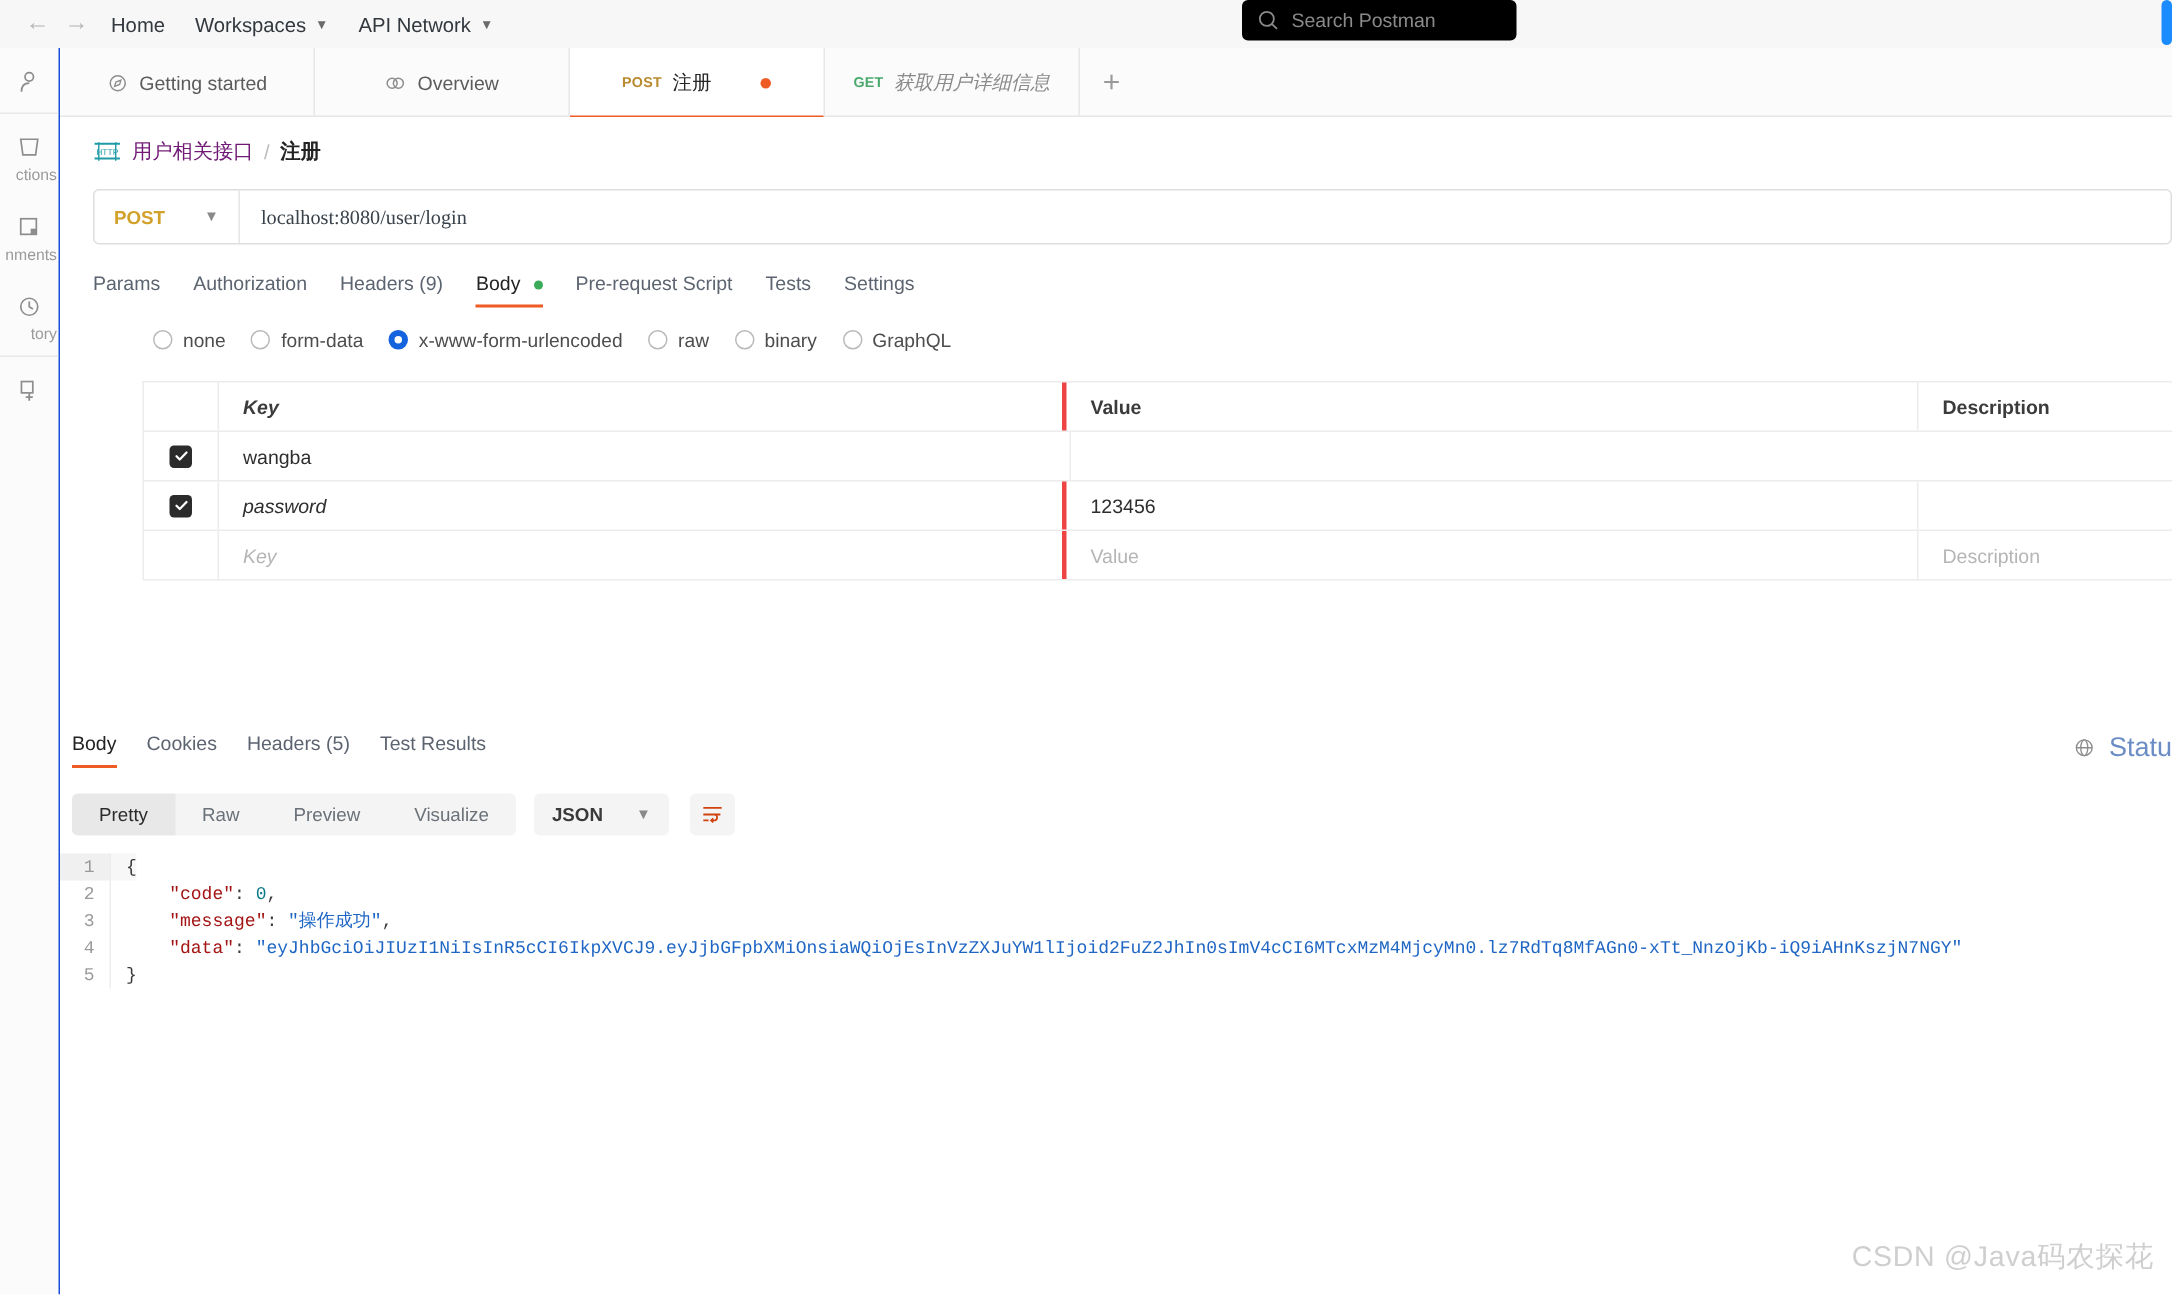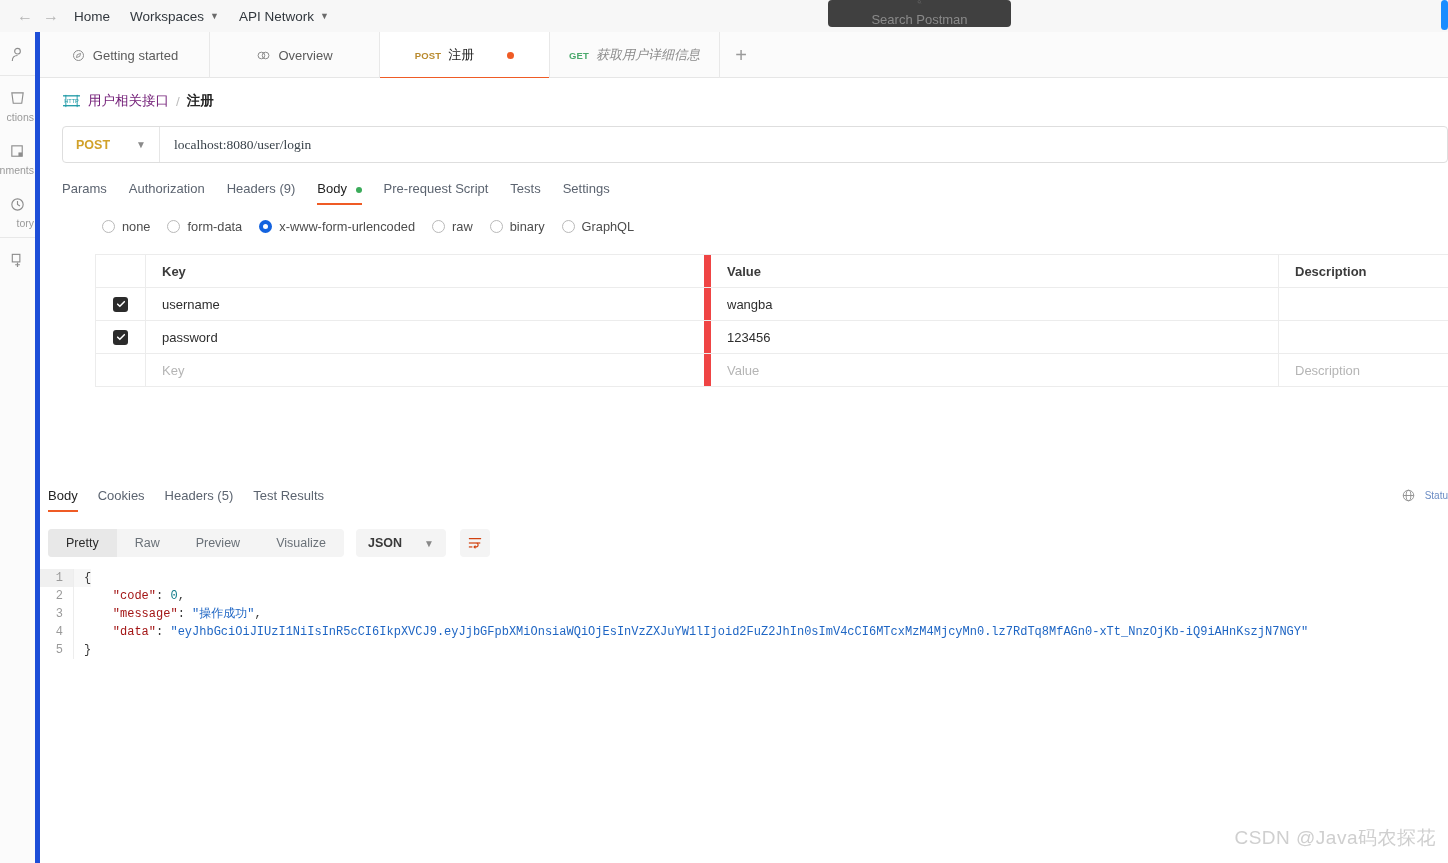--- a/index.html
+++ b/index.html
@@ -24,33 +24,33 @@
     color: #b5b5b5; font-size: 16px; line-height: 1;
   }
   .nav-arrow:first-child { margin-left: 12px; }
   .topbar-link {
     padding: 0 10px; height: 32px; display: flex; align-items: center;
     color: #32383e; font-size: 13.5px; white-space: nowrap;
   }
   .topbar-link .chev { margin-left: 6px; font-size: 9px; color: #6b6b6b; }
   .search-box {
     position: absolute; left: 828px; top: 0px; width: 183px; height: 27px;
-    background: #404040; border-radius: 4px;
-    display: flex; align-items: center; padding: 0 10px; gap: 8px; flex-direction: column;
+    background: #000000; border-radius: 4px;
+    display: flex; align-items: center; padding: 0 10px; gap: 8px;
   }
   .search-label { color: #8a8a8a; font-size: 13px; }
   .top-scrollbar {
     position: absolute; right: 0; top: 0; width: 7px; height: 30px;
     background: #1a8cff; border-radius: 4px;
   }
 
   
   .rail {
     position: absolute; top: 32px; left: 0; width: 40px; height: 831px;
-    background: #fbfbfb; border-right: 5px solid #1d4ed8;
+    background: #fbfbfb; border-right: 1px solid #1d4ed8;
     overflow: hidden;
   }
   .rail-item {
     position: relative; width: 100%;
     display: flex; flex-direction: column; align-items: center;
     padding-top: 14px; padding-bottom: 6px;
     color: #8d8d8d;
   }
   .rail-sep { height: 1px; background: #e8e8e8; margin: 2px 0 0 0; }
   .rail-label {
@@ -154,21 +154,21 @@
     margin: 20px 0 0 55px; width: 1393px;
     border-top: 1px solid #ececec; border-left: 1px solid #ececec;
   }
   .kvrow { display: flex; height: 33px; border-bottom: 1px solid #ececec; }
   .kvrow.head { font-weight: bold; color: #3b3b3b; }
   .c-chk {
     width: 50px; display: flex; align-items: center; justify-content: center;
     border-right: 1px solid #ececec;
   }
   .c-key { width: 565px; display: flex; align-items: center; padding-left: 16px;
-           border-right: 7px solid #ef4444; }
+           border-right: 3px solid #ef4444; font-style: italic; }
   .c-val { width: 568px; display: flex; align-items: center; padding-left: 16px;
            border-right: 1px solid #ececec; }
   .c-desc { flex: 1; display: flex; align-items: center; padding-left: 16px; }
   .chk {
     width: 15px; height: 15px; border-radius: 3px; background: #2b2b2b;
     display: flex; align-items: center; justify-content: center;
   }
   .ph { color: #b5b5b5; }
 
   
@@ -178,21 +178,21 @@
     padding-left: 8px; font-size: 13px;
   }
   .resptab { position: relative; color: #5c6470; padding-bottom: 9px; }
   .resptab.active { color: #232323; }
   .resptab.active::after {
     content: ""; position: absolute; left: 0; right: 0; bottom: 0;
     height: 2px; background: #ef5b25;
   }
   .status-right {
     position: absolute; right: 0px; top: 0px;
-    display: flex; align-items: center; gap: 9px; color: #6b8cc4; font-size: 10px;
+    display: flex; align-items: center; gap: 9px; color: #6b8cc4; font-size: 18px;
   }
   .viewbar {
     display: flex; align-items: center; gap: 8px;
     padding: 17px 0 0 8px;
   }
   .segbtns {
     display: flex; background: #f4f4f4; border-radius: 4px; height: 28px;
     align-items: center; overflow: hidden;
   }
   .seg {
@@ -417,21 +417,20 @@
       <div class="c-desc">Description</div>
     </div>
     <div class="kvrow">
       <div class="c-chk">
         <span class="chk">
           <svg width="10" height="10" viewBox="0 0 12 12">
               <path d="M2 6.2 L4.6 8.8 L10 3.2" fill="none" stroke="#fff" stroke-width="1.8" stroke-linecap="round" stroke-linejoin="round"></path>
             </svg>
         </span>
       </div>
-      <div class="c-key">username</div>
       <div class="c-val">wangba</div>
       <div class="c-desc"></div>
     </div>
     <div class="kvrow">
       <div class="c-chk">
         <span class="chk">
           <svg width="10" height="10" viewBox="0 0 12 12">
               <path d="M2 6.2 L4.6 8.8 L10 3.2" fill="none" stroke="#fff" stroke-width="1.8" stroke-linecap="round" stroke-linejoin="round"></path>
             </svg>
         </span>

